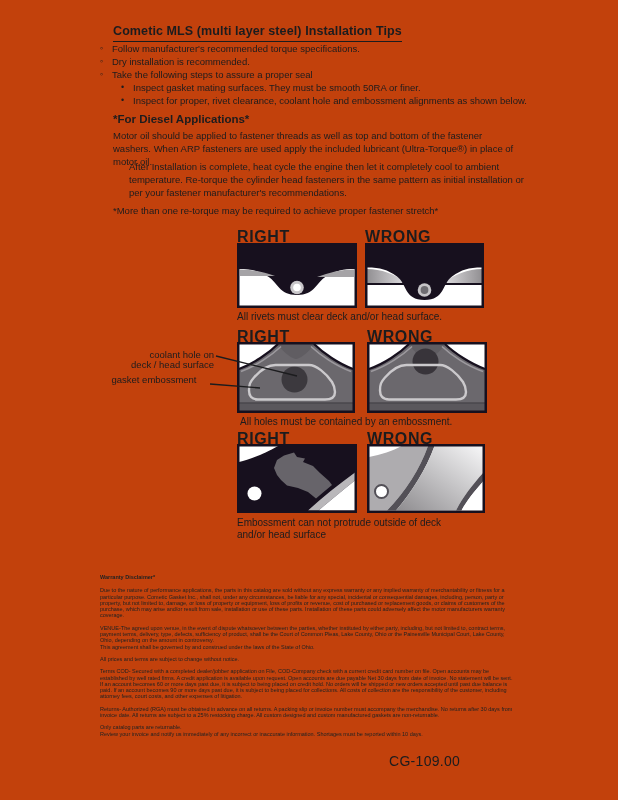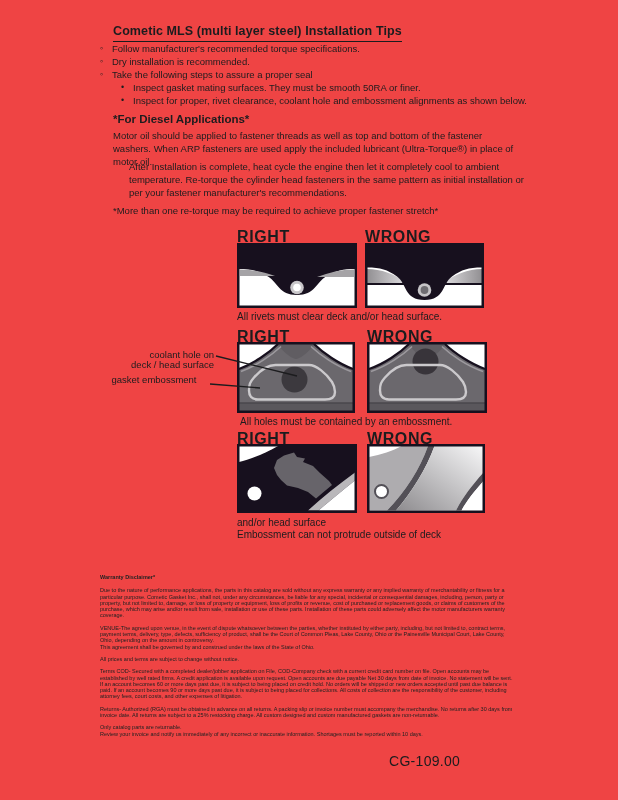--- a/index.html
+++ b/index.html
@@ -1,16 +1,16 @@
 <!DOCTYPE html>
 <html><head>
 <meta charset="utf-8">
 <style>
   html,body{margin:0;padding:0;background:#ffffff;}
-  .page{position:relative;width:618px;height:800px;background:#ef4444;overflow:hidden;
+  .page{position:relative;width:618px;height:800px;background:#c2410c;overflow:hidden;
         font-family:"Liberation Sans","DejaVu Sans",sans-serif;color:#1c1c1e;}
   .abs{position:absolute;}
 
   .title{left:113px;top:24px;font-size:12.5px;font-weight:bold;letter-spacing:.1px;
          border-bottom:1.6px solid #1c1c1e;padding-bottom:3px;display:inline-block;}
 
   .bullets{left:100px;top:42px;font-size:9.5px;line-height:13px;}
   .b-row{position:relative;padding-left:12px;}
   .b-row .mk{position:absolute;left:0;top:0;font-size:9px;}
   .b-sub{margin-left:21px;}
@@ -176,22 +176,22 @@
     <path d="M2,13 C14,10.5 26,7 34.5,2 L61,2 C53,25 38,48 20,66.5 L2,66.5 Z" fill="#aeacaf"></path>
     <path d="M61,2 L67.5,2 C59,26 44,49 29,66.5 L20,66.5 C38,48 53,25 61,2 Z" fill="#535057"></path>
     <path d="M67.5,2 L116,2 V29 C105,41.5 95.5,53.5 89,66.5 L29,66.5 C44,49 59,26 67.5,2 Z" fill="url(#gband)"></path>
     <path d="M116,29 V37.5 C106.5,48.5 99.5,57 94.5,66.5 L89,66.5 C95.5,53.5 105,41.5 116,29 Z" fill="#535057"></path>
     <path d="M116,37.5 C106.5,48.5 99.5,57 94.5,66.5 L116,66.5 Z" fill="#ffffff"></path>
     <circle cx="14.5" cy="47.5" r="6.5" fill="#ffffff" stroke="#535057" stroke-width="2"></circle>
     <rect x="1.25" y="1.25" width="115.5" height="66.5" fill="none" stroke="#17101e" stroke-width="2.5"></rect>
   </svg>
 
   <div class="abs caption" style="left:237px;top:517px;width:300px;">
+    <div>Embossment can not protrude outside of deck</div>
     <div>and/or head surface</div>
-    <div>Embossment can not protrude outside of deck</div>
   </div>
 
   <div class="abs disc">
     <div class="dhead">Warranty Disclaimer*</div>
     <p>Due to the nature of performance applications, the parts in this catalog are sold without any express warranty or any implied warranty of merchantability or fitness for a particular purpose.  Cometic Gasket Inc., shall not, under any circumstances, be liable for any special, incidental or consequential damages, including, person, party or property, but not limited to, damage, or loss of property or equipment, loss of profits or revenue, cost of purchased or replacement goods, or claims of customers of the purchase, which may arise and/or result from sale, installation or use of these parts.  Installation of these parts could adversely affect the motor manufacturers warranty coverage.</p>
     <p class="tight">VENUE-The agreed upon venue, in the event of dispute whatsoever between the parties, whether instituted by either party, including, but not limited to, contract terms, payment terms, delivery, type, defects, sufficiency of product, shall be the Court of Common Pleas, Lake County, Ohio or the Painesville Municipal Court, Lake County, Ohio, depending on the amount in controversy.</p>
     <p>This agreement shall be governed by and construed under the laws of the State of Ohio.</p>
     <p>All prices and terms are subject to change without notice.</p>
     <p>Terms COD- Secured with a completed dealer/jobber application on File, COD-Company check with a current credit card number on file.  Open accounts may be established by well rated firms.  A credit application is available upon request.  Open accounts are due payable Net 30 days from date of invoice.  No statement will be sent.  If an account becomes 60 or more days past due, it is subject to being placed on credit hold.  No orders will be shipped or new orders accepted until past due balance is paid.  If an account becomes 90 or more days past due, it is subject to being placed for collections.  All costs of collection are the responsibility of the customer, including attorney fees, court costs, and other expenses of litigation.</p>
     <p>Returns- Authorized (RGA) must be obtained in advance on all returns.  A packing slip or invoice number must accompany the merchandise.  No returns after 30 days from invoice date.  All returns are subject to a 25% restocking charge.  All custom designed and custom manufactured gaskets are non-returnable.</p>

